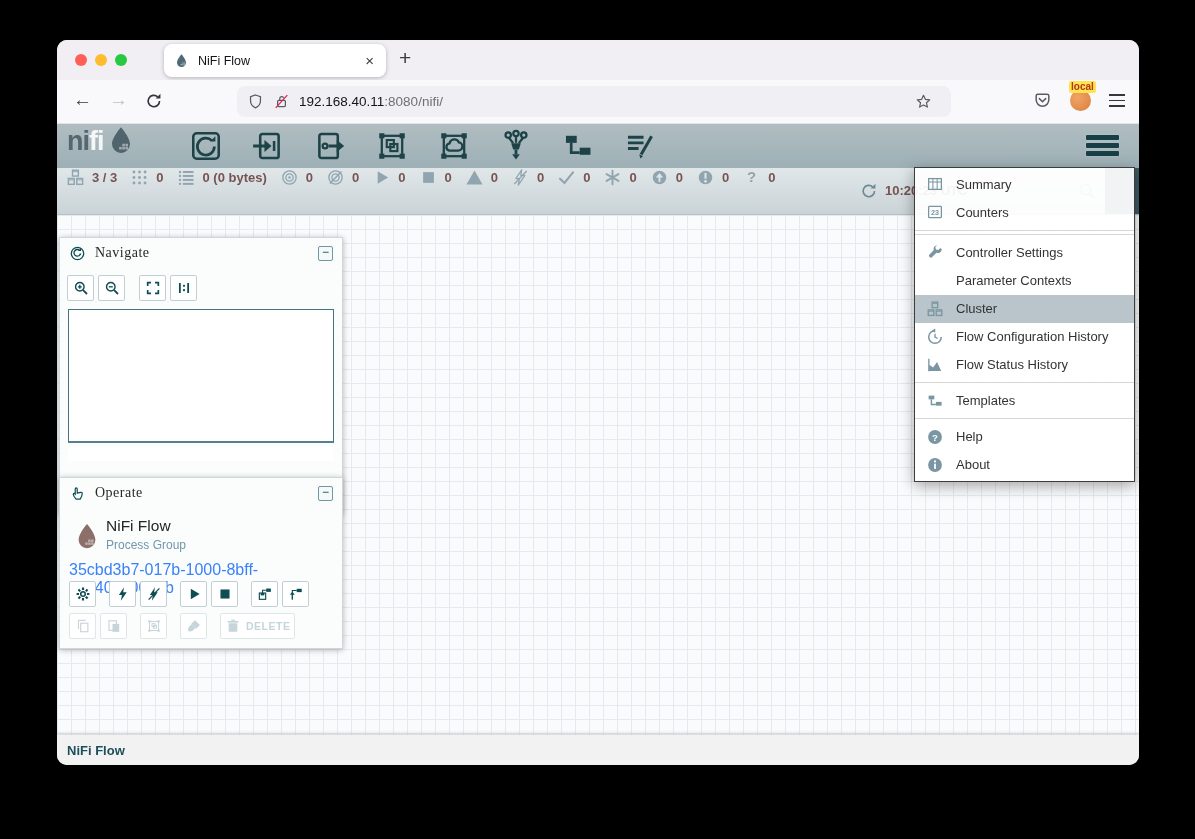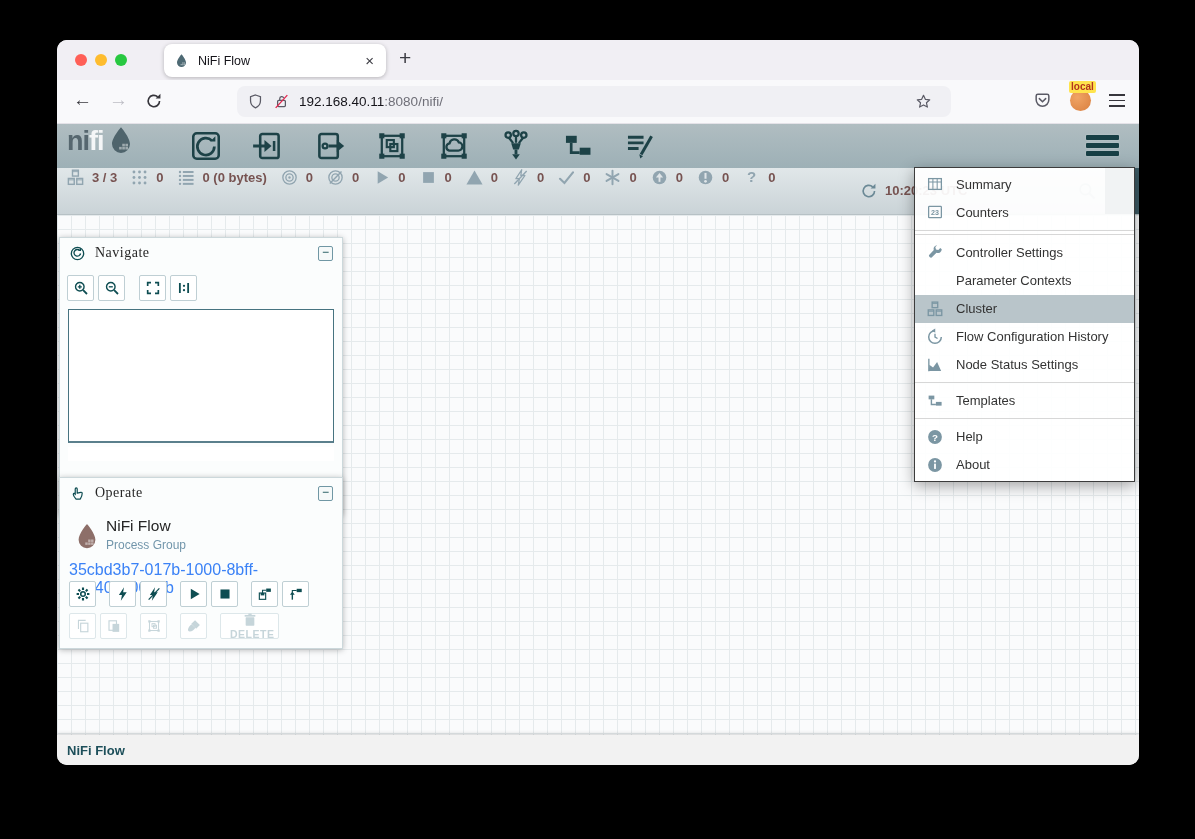--- a/index.html
+++ b/index.html
@@ -98,21 +98,21 @@
   .birdseye-strip { position:absolute; left:8px; top:209px; width:266px; height:14px; background:#fff; }
 
   .operate-panel { top:437px; height:172px; }
   .op-drop { position:absolute; left:13px; top:41px; width:28px; height:34px; color:#8d6f69; }
   .op-name { position:absolute; left:46px; top:39px; font-size:15.5px; color:#262626; }
   .op-type { position:absolute; left:46px; top:60px; font-size:12px; color:#7296ab; }
   .op-id { position:absolute; left:9px; top:83px; font-size:16px; color:#3b82f6; }
   .op-row { position:absolute; left:9px; display:flex; }
   .op-row1 { top:103px; } .op-row2 { top:135px; }
   .op-btn { min-width:27px; height:26px; background:#fff; border:1px solid #bfcfd4; border-radius:2px;
-    display:flex; align-items:center; justify-content:center; margin-right:4px; cursor:pointer; padding:0 4px;flex-direction:column; }
+    display:flex; align-items:center; justify-content:center; margin-right:4px; cursor:pointer; padding:0 4px; }
   .op-btn .ic { width:16px; height:16px; color:#0e4d52; }
   .op-btn.gap { margin-left:9px; }
   .op-btn.disabled { border-color:#dde7ea; cursor:default; }
   .op-btn.disabled .ic { color:#c6d5da; }
   .op-btn .btn-label { font-size:10.5px; font-weight:bold; letter-spacing:.5px; color:#c6d5da; margin-left:5px; }
 
   
   .gmenu { position:absolute; left:857px; top:127px; width:221px; background:rgba(255,255,255,.93);
     border:1px solid #3c3c3c; box-shadow:0 4px 14px rgba(0,0,0,.35); padding:2px 0; }
   .menu-item { height:28px; display:flex; align-items:center; padding-left:11px; cursor:pointer; }
@@ -728,21 +728,21 @@
         </span>
         <span class="mi-label">Flow Configuration History</span>
       </div>
       <div class="menu-item">
         <span class="ic">
           <svg viewBox="0 0 24 24" xmlns="http://www.w3.org/2000/svg">
             <path d="M3.8 3.8v16.4" stroke="currentColor" stroke-width="1.8"></path>
             <path d="M3.8 20 4.4 11.6l5 3.6 5.4-7.2 5.4 12Z" fill="currentColor"></path>
           </svg>
         </span>
-        <span class="mi-label">Node Status Settings</span>
+        <span class="mi-label">Flow Status History</span>
       </div>
       <div class="menu-sep"></div>
       <div class="menu-item">
         <span class="ic">
           <svg viewBox="0 0 24 24" xmlns="http://www.w3.org/2000/svg">
             <rect x="3.5" y="4.8" width="7.6" height="5" fill="currentColor"></rect>
             <rect x="13.2" y="13.2" width="7.6" height="5" fill="currentColor"></rect>
             <path d="M7.2 9.8v6.9h6" fill="none" stroke="currentColor" stroke-width="1.9"></path>
           </svg>
         </span>

